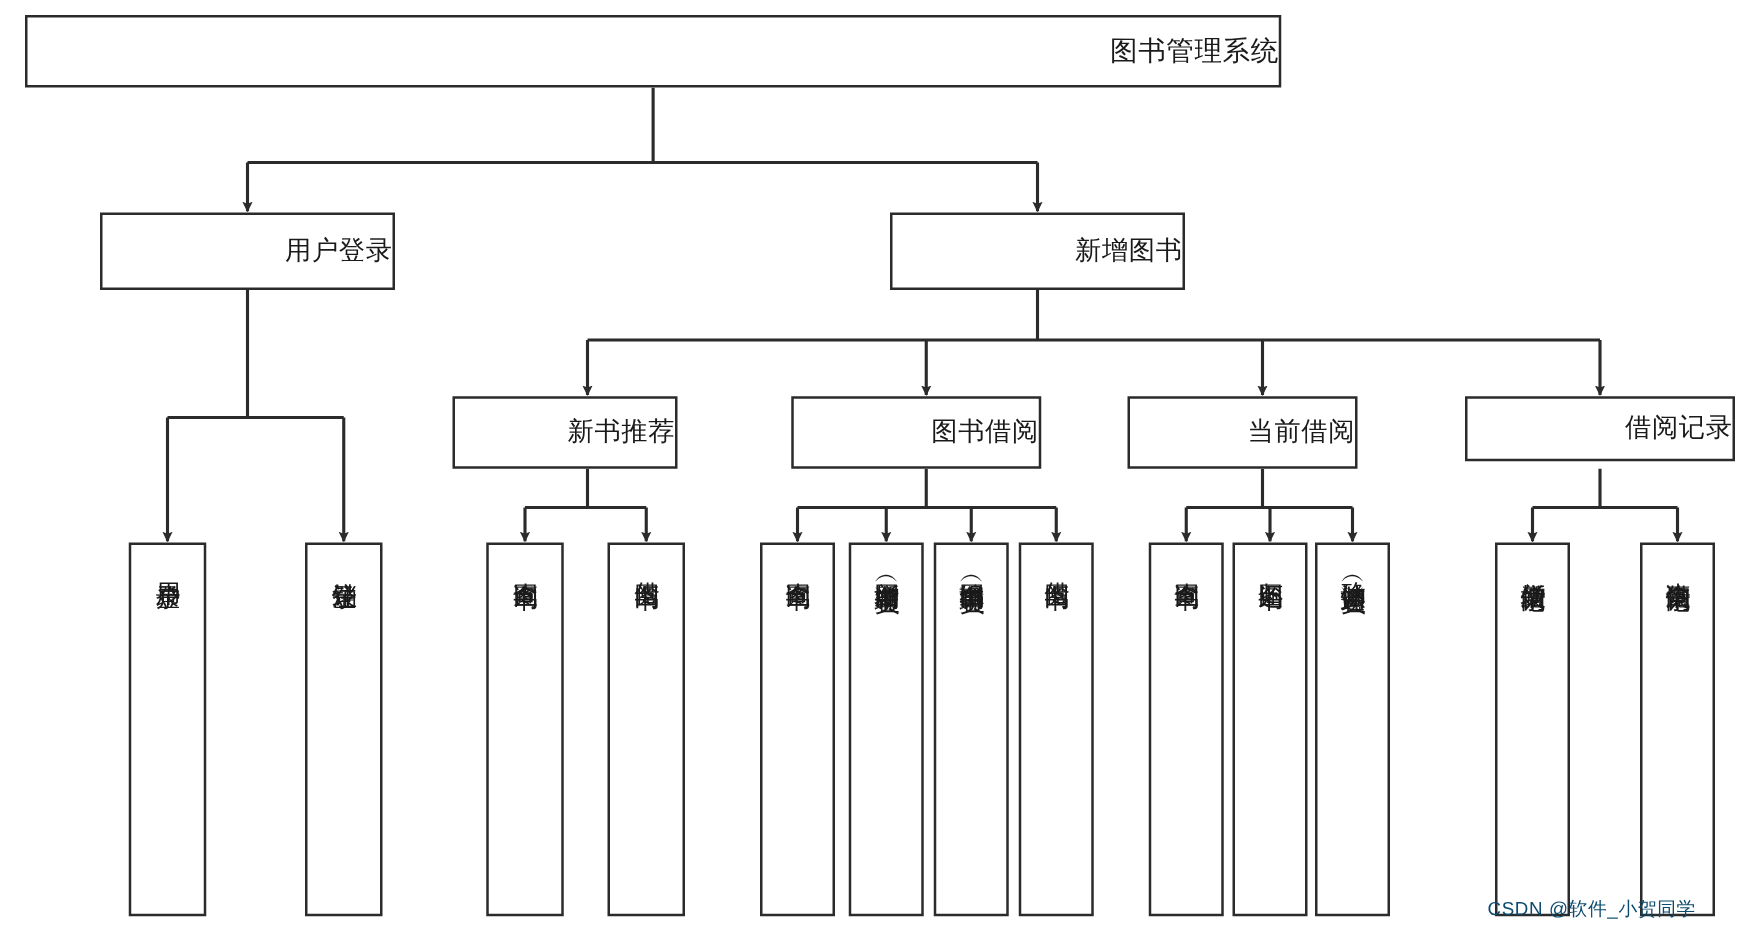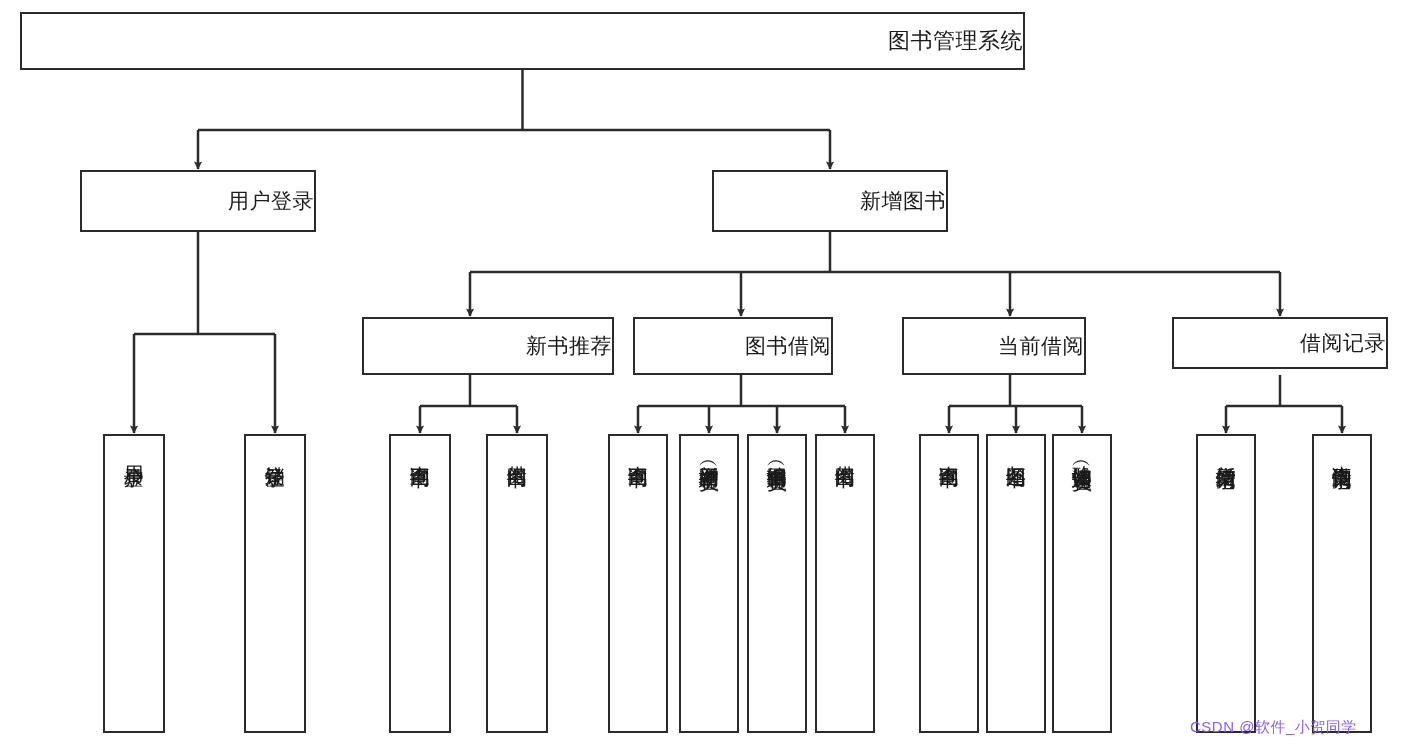--- a/index.html
+++ b/index.html
@@ -114,21 +114,21 @@
   <div id="node-layer">
       <div class="node horizontal root" style="left: 20px; top: 12px; width: 1005px; height: 58px; border-color: rgb(43, 43, 43);">
         <span class="node-label">图书管理系统</span>
       </div>
       <div class="node horizontal" style="left: 80px; top: 170px; width: 236px; height: 62px; border-color: rgb(43, 43, 43);">
         <span class="node-label">用户登录</span>
       </div>
       <div class="node horizontal" style="left: 712px; top: 170px; width: 236px; height: 62px; border-color: rgb(43, 43, 43);">
         <span class="node-label">新增图书</span>
       </div>
-      <div class="node horizontal" style="left: 362px; top: 317px; width: 252px; height: 58px; border-color: rgb(43, 43, 43); padding-left: 29px;">
+      <div class="node horizontal" style="left: 362px; top: 317px; width: 180px; height: 58px; border-color: rgb(43, 43, 43); padding-left: 29px;">
         <span class="node-label">新书推荐</span>
       </div>
       <div class="node horizontal" style="left: 633px; top: 317px; width: 200px; height: 58px; border-color: rgb(43, 43, 43);">
         <span class="node-label">图书借阅</span>
       </div>
       <div class="node horizontal" style="left: 902px; top: 317px; width: 184px; height: 58px; border-color: rgb(43, 43, 43);">
         <span class="node-label">当前借阅</span>
       </div>
       <div class="node horizontal" style="left: 1172px; top: 317px; width: 216px; height: 52px; border-color: rgb(43, 43, 43);">
         <span class="node-label">借阅记录</span>
@@ -166,14 +166,14 @@
       <div class="node vertical" style="left: 1052px; top: 434px; width: 60px; height: 299px; border-color: rgb(43, 43, 43);">
         <span class="node-label">确认归还（管理员）</span>
       </div>
       <div class="node vertical" style="left: 1196px; top: 434px; width: 60px; height: 299px; border-color: rgb(43, 43, 43);">
         <span class="node-label">新增借阅记录</span>
       </div>
       <div class="node vertical" style="left: 1312px; top: 434px; width: 60px; height: 299px; border-color: rgb(43, 43, 43);">
         <span class="node-label">查询借阅记录</span>
       </div>
     </div>
-  <div class="watermark" style="left: 1190px; top: 718px; color: #8b5cf6;">CSDN @软件_小贺同学</div>
+  <div class="watermark" style="left: 1190px; top: 718px; color: #0c4a6e;">CSDN @软件_小贺同学</div>
 </div>
 
 </body></html>

